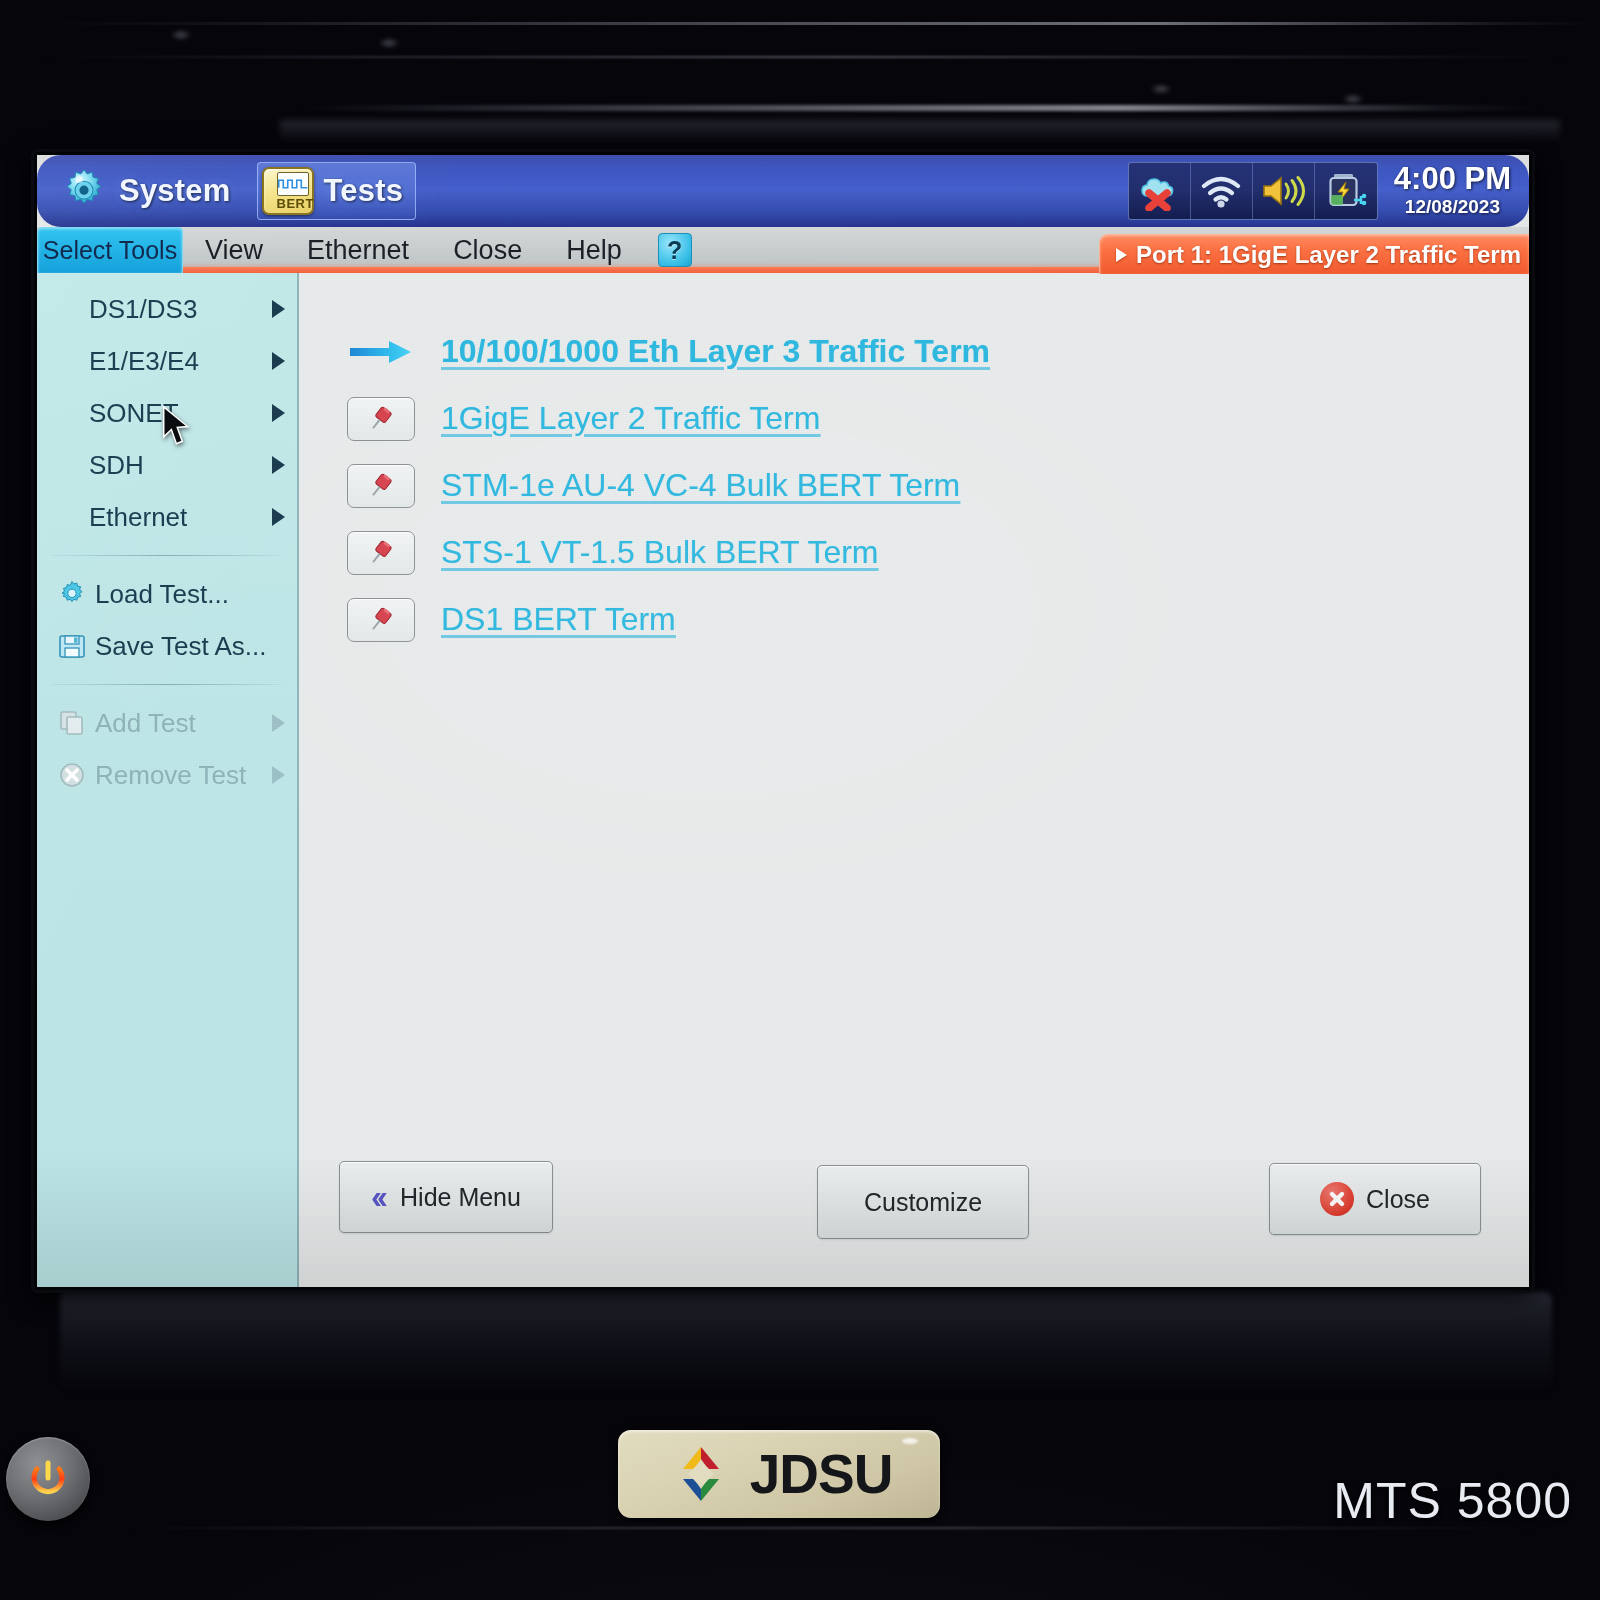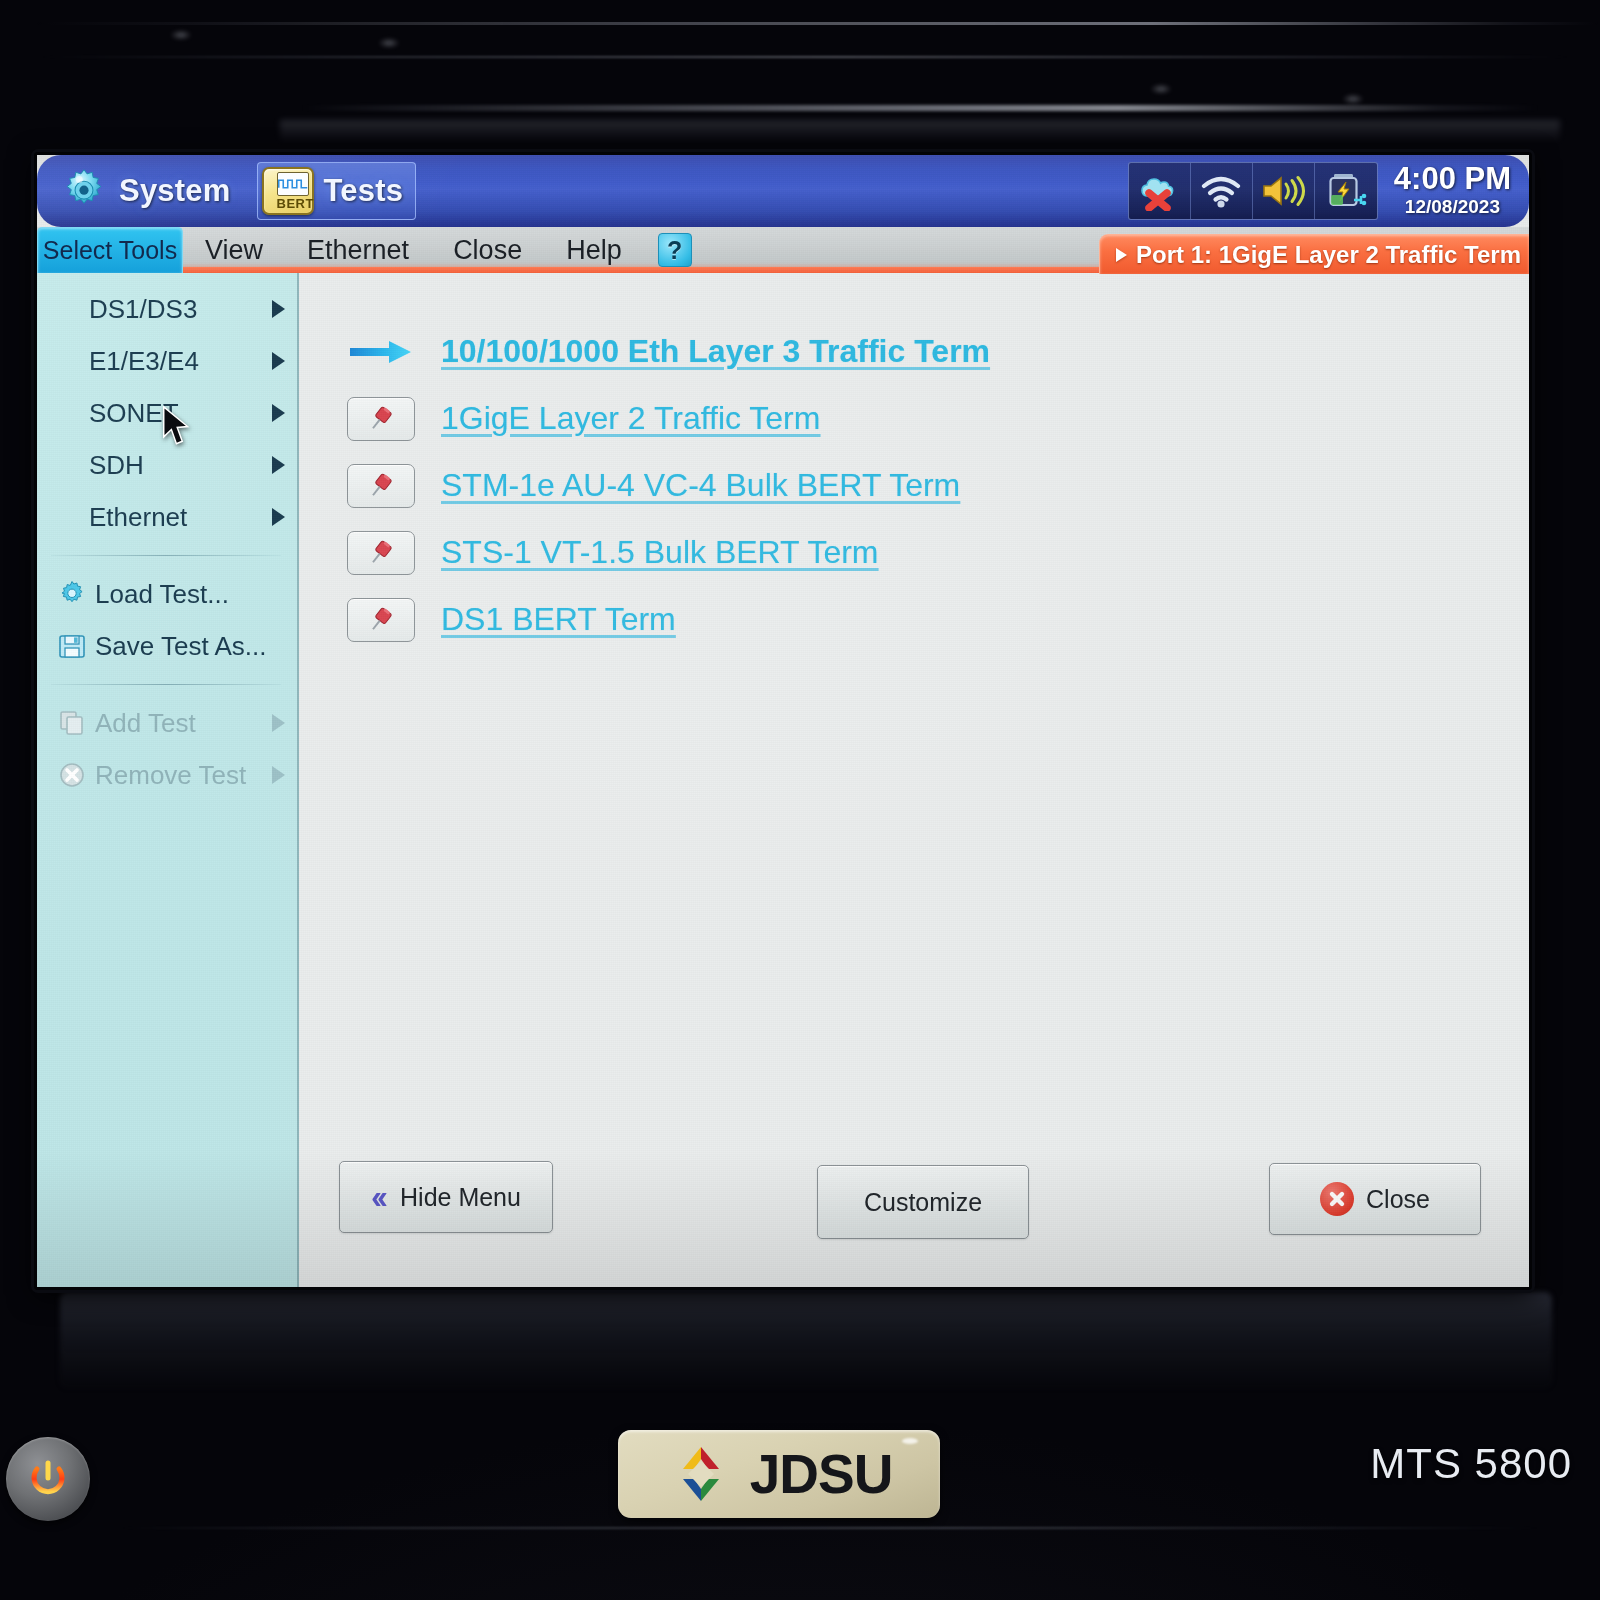--- a/index.html
+++ b/index.html
@@ -399,22 +399,22 @@
     width: 16px; height: 6px; border-radius: 50%;
     background: rgba(255,255,255,0.75); filter: blur(1px);
   }
   .jdsu-word {
     font-family: "Liberation Sans", sans-serif;
     font-size: 55px; font-weight: bold; color: #15161a;
     letter-spacing: -1px;
   }
   #model-name {
     position: absolute;
-    right: 28px; top: 1440px;
-    color: #e8ecf2; font-size: 42px; letter-spacing: 1px;
+    right: 28px; top: 1472px;
+    color: #e8ecf2; font-size: 50px; letter-spacing: 1px;
     text-shadow: 0 2px 4px rgba(0,0,0,0.8);
     font-family: "Liberation Sans", sans-serif;
   }
   #bottom-seam {
     position: absolute; left: 120px; right: 60px; top: 1527px; height: 2px;
     background: linear-gradient(90deg, rgba(255,255,255,0) 0%, rgba(180,188,205,0.18) 18%,
       rgba(200,208,225,0.28) 55%, rgba(160,168,185,0.12) 85%, rgba(255,255,255,0) 100%);
     filter: blur(1px);
   }
   #screen-skirt {

